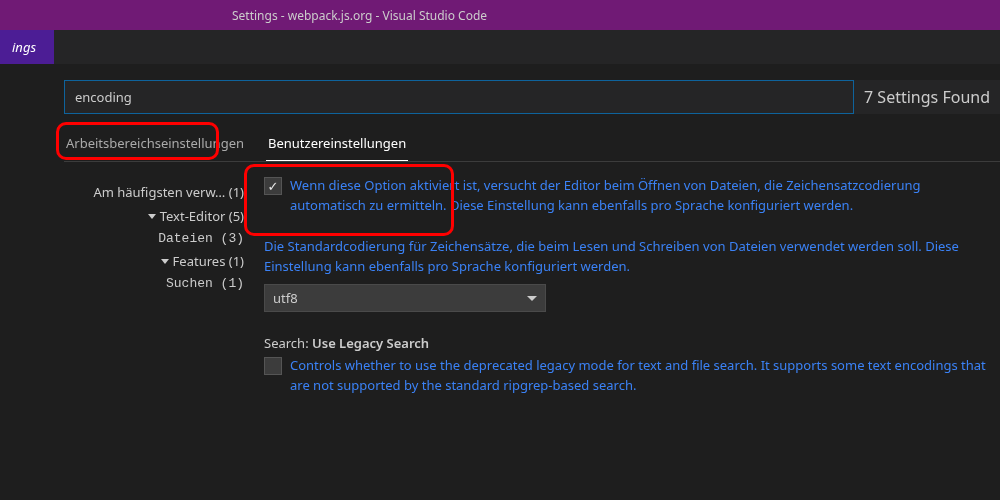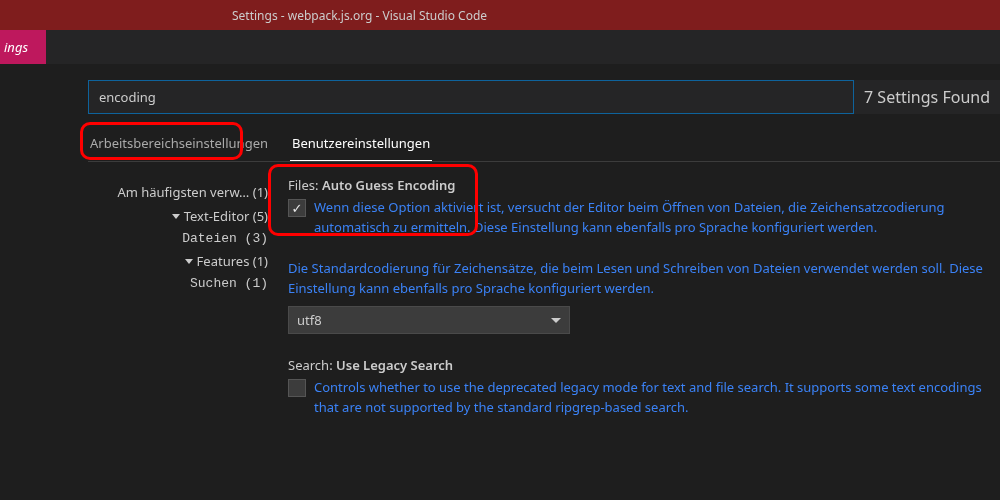--- a/index.html
+++ b/index.html
@@ -7,47 +7,46 @@
   font-family: "Segoe UI", system-ui, sans-serif;
   background: #1e1e1e;
   color: #cccccc;
   width: 1000px;
   height: 500px;
   overflow: hidden;
   font-size: 13px;
 }
 .titlebar {
   height: 30px;
-  background: #7f1d1d;
+  background: #701a75;
   display: flex;
   align-items: center;
   padding-left: 232px;
   color: #cccccc;
   font-size: 12px;
 }
 .tabbar {
   height: 34px;
   background: #252526;
   display: flex;
   align-items: stretch;
 }
 .tab {
-  background: #be185d;
-  padding: 0 18px 0 4px;
+  background: #4c1d95;
+  padding: 0 18px 0 12px;
   display: flex;
   align-items: center;
   color: #ffffff;
   font-size: 13px;
   font-style: italic;
   position: relative;
 }
 .content {
   padding: 16px 0 0 64px;
   position: relative;
-  margin-left: 24px;
 }
 .search-row {
   display: flex;
   align-items: stretch;
   margin-bottom: 12px;
 }
 .search-input {
   flex: 1;
   background: #252526;
   border: 1px solid #0e639c;
@@ -214,23 +213,20 @@
           <span>Features (1)</span>
         </div>
       <div class="sidebar-item child">
           <span>Suchen (1)</span>
         </div>
     </div>
 
     <div class="main">
 
       <div class="setting-block">
-        <div class="setting-title">
-          <span class="prefix">Files: </span><span class="name">Auto Guess Encoding</span>
-        </div>
         <div class="checkbox-row">
           <div class="checkbox">
               <span>✓</span>
             </div>
           <div class="setting-desc">Wenn diese Option aktiviert ist, versucht der Editor beim Öffnen von Dateien, die Zeichensatzcodierung automatisch zu ermitteln. Diese Einstellung kann ebenfalls pro Sprache konfiguriert werden.</div>
         </div>
         <div class="highlight-red" style="left:-20px; top:-12px; width:210px; height:72px;"></div>
       </div>
 
       <div class="setting-block">

